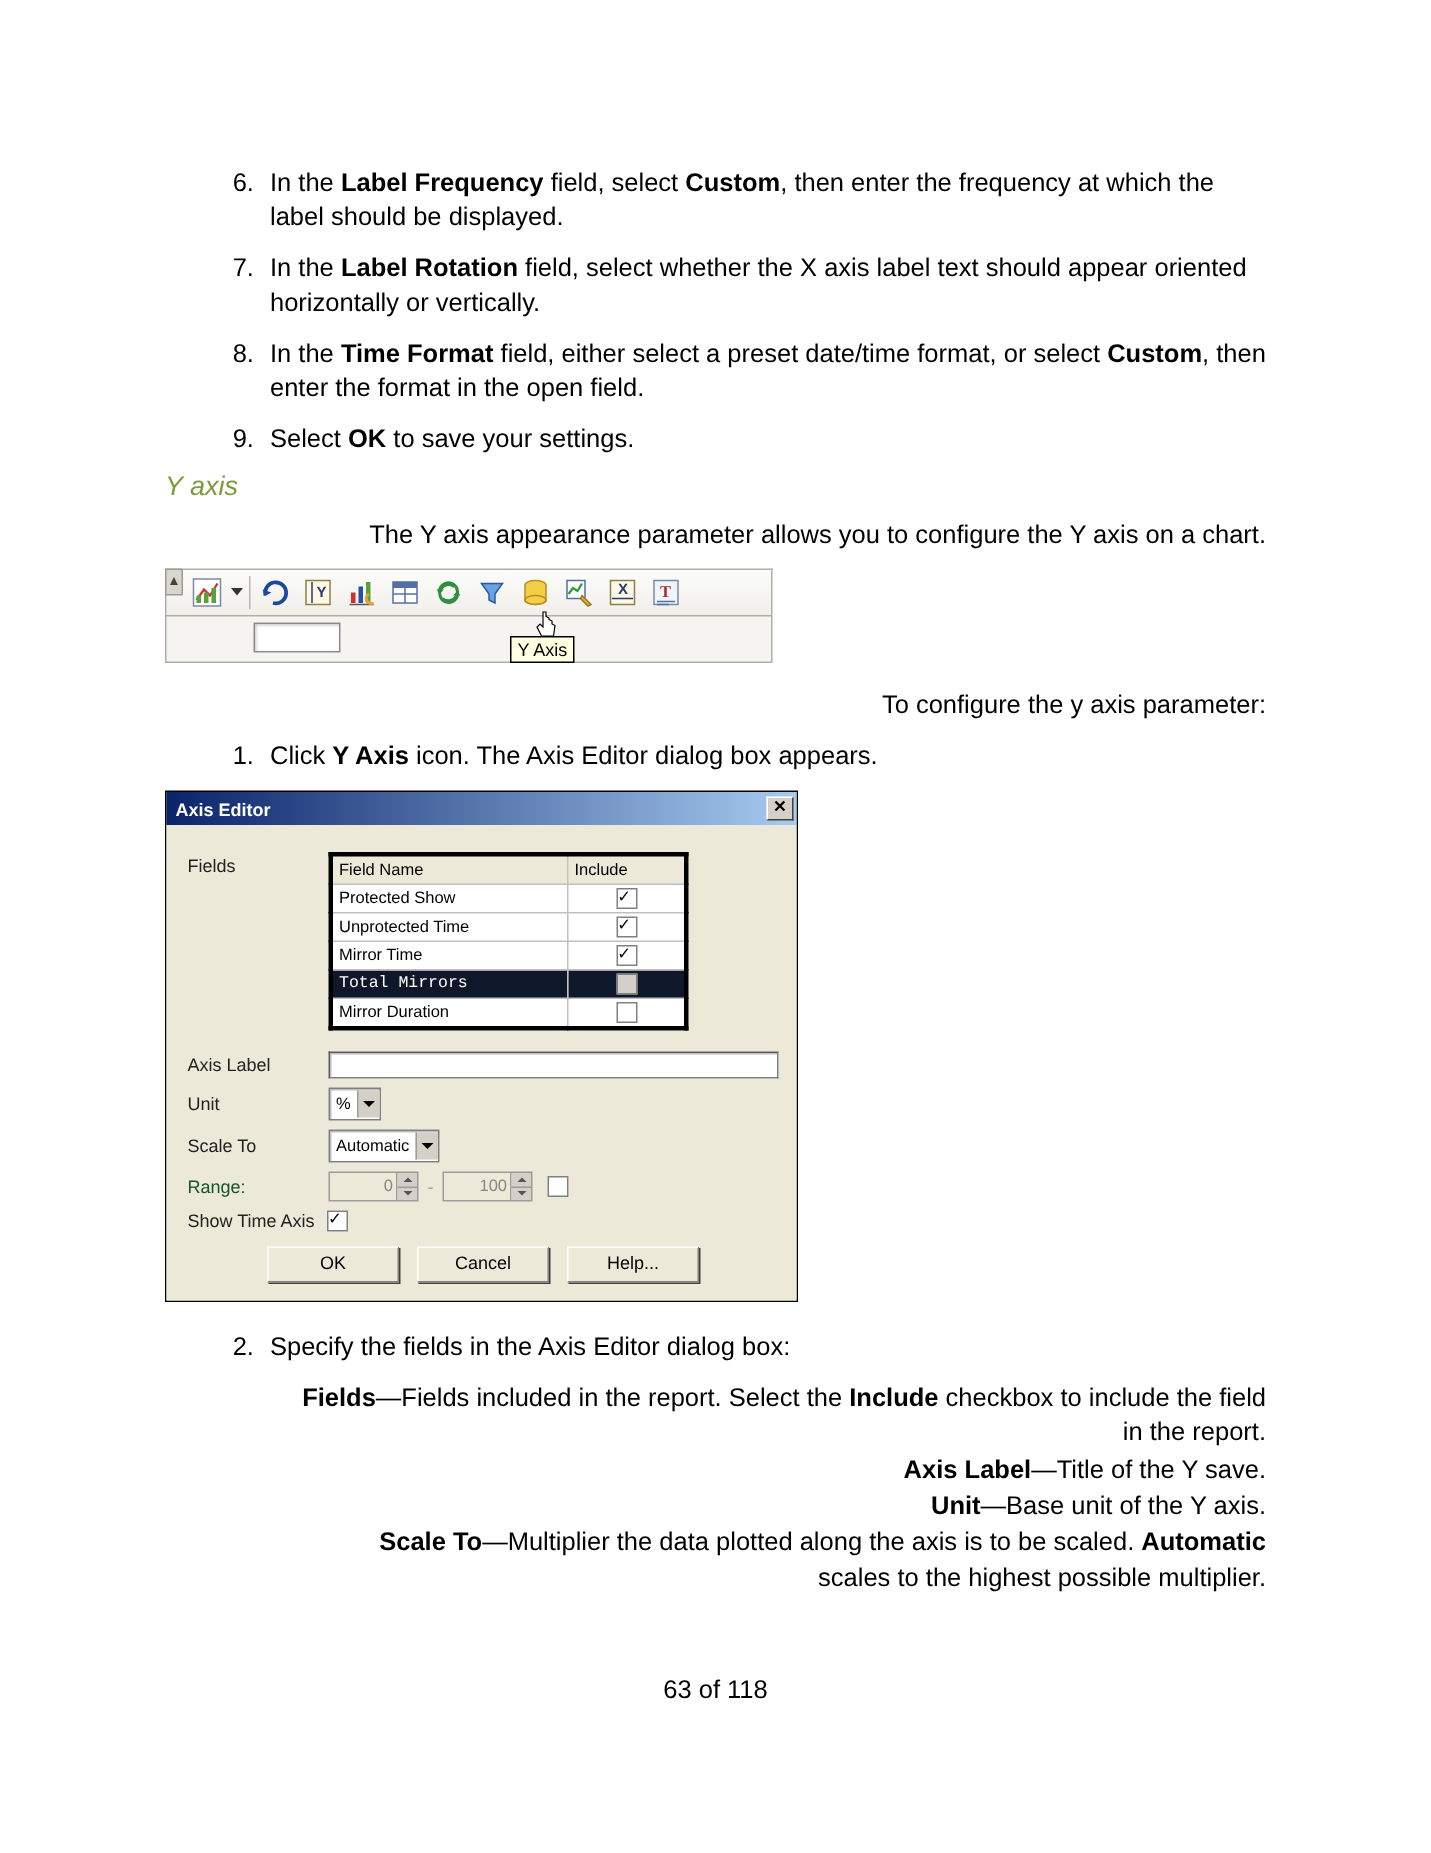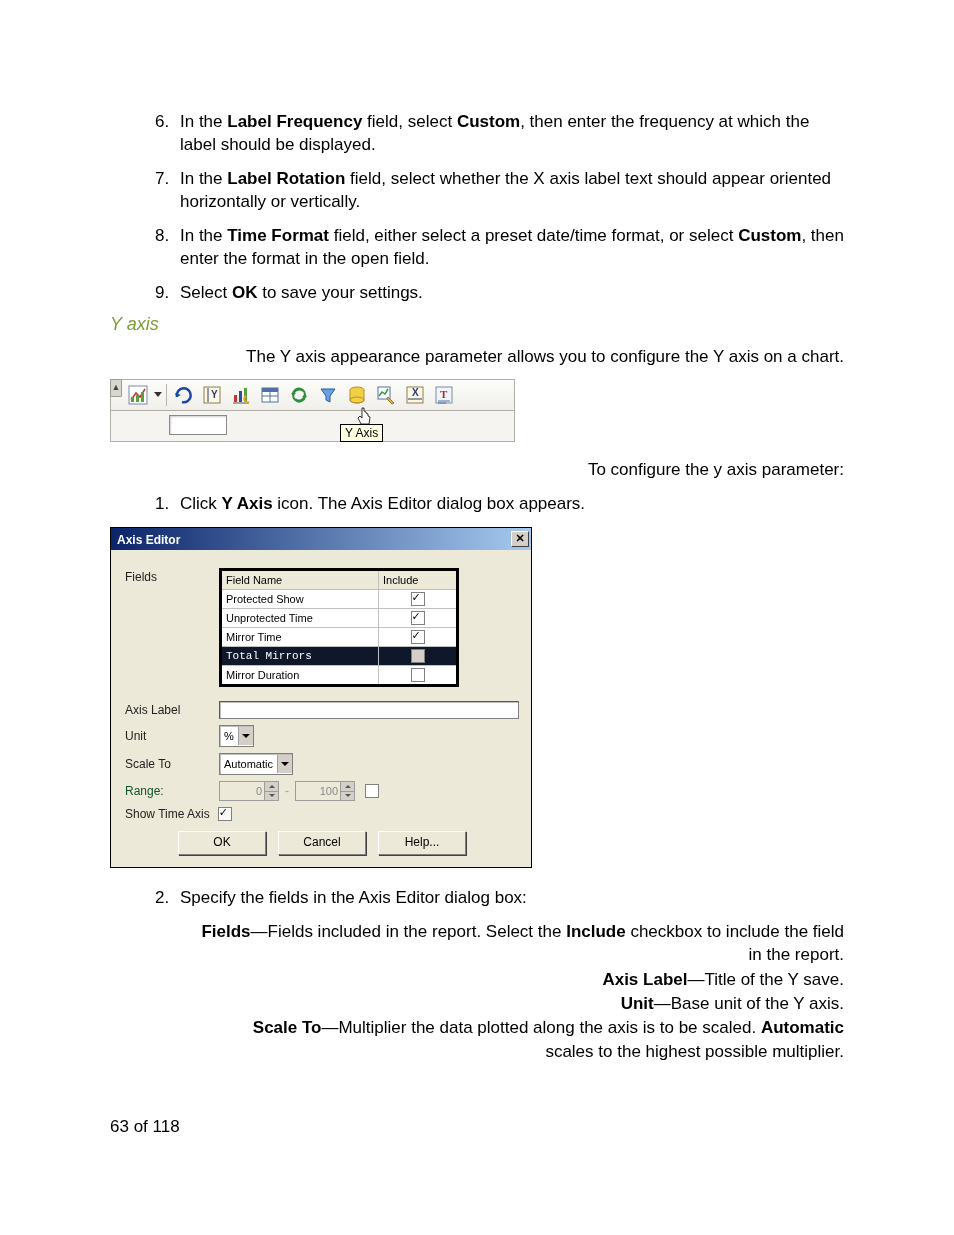--- a/index.html
+++ b/index.html
@@ -327,20 +327,21 @@
     display: flex;
     justify-content: center;
     gap: 12px;
     margin-top: 10px;
   }
 
   .def-list { margin: 2px 0 6px 90px; line-height: 1.38; }
   .def-list p { margin: 1px 0; text-align: right; }
 
   .page-footer {
+    text-align: center;
     font-size: 17px;
     margin-top: 54px;
   }
 </style>
 </head>
 <body>
 
 <div class="page">
 
   <ol class="steps" start="6">

